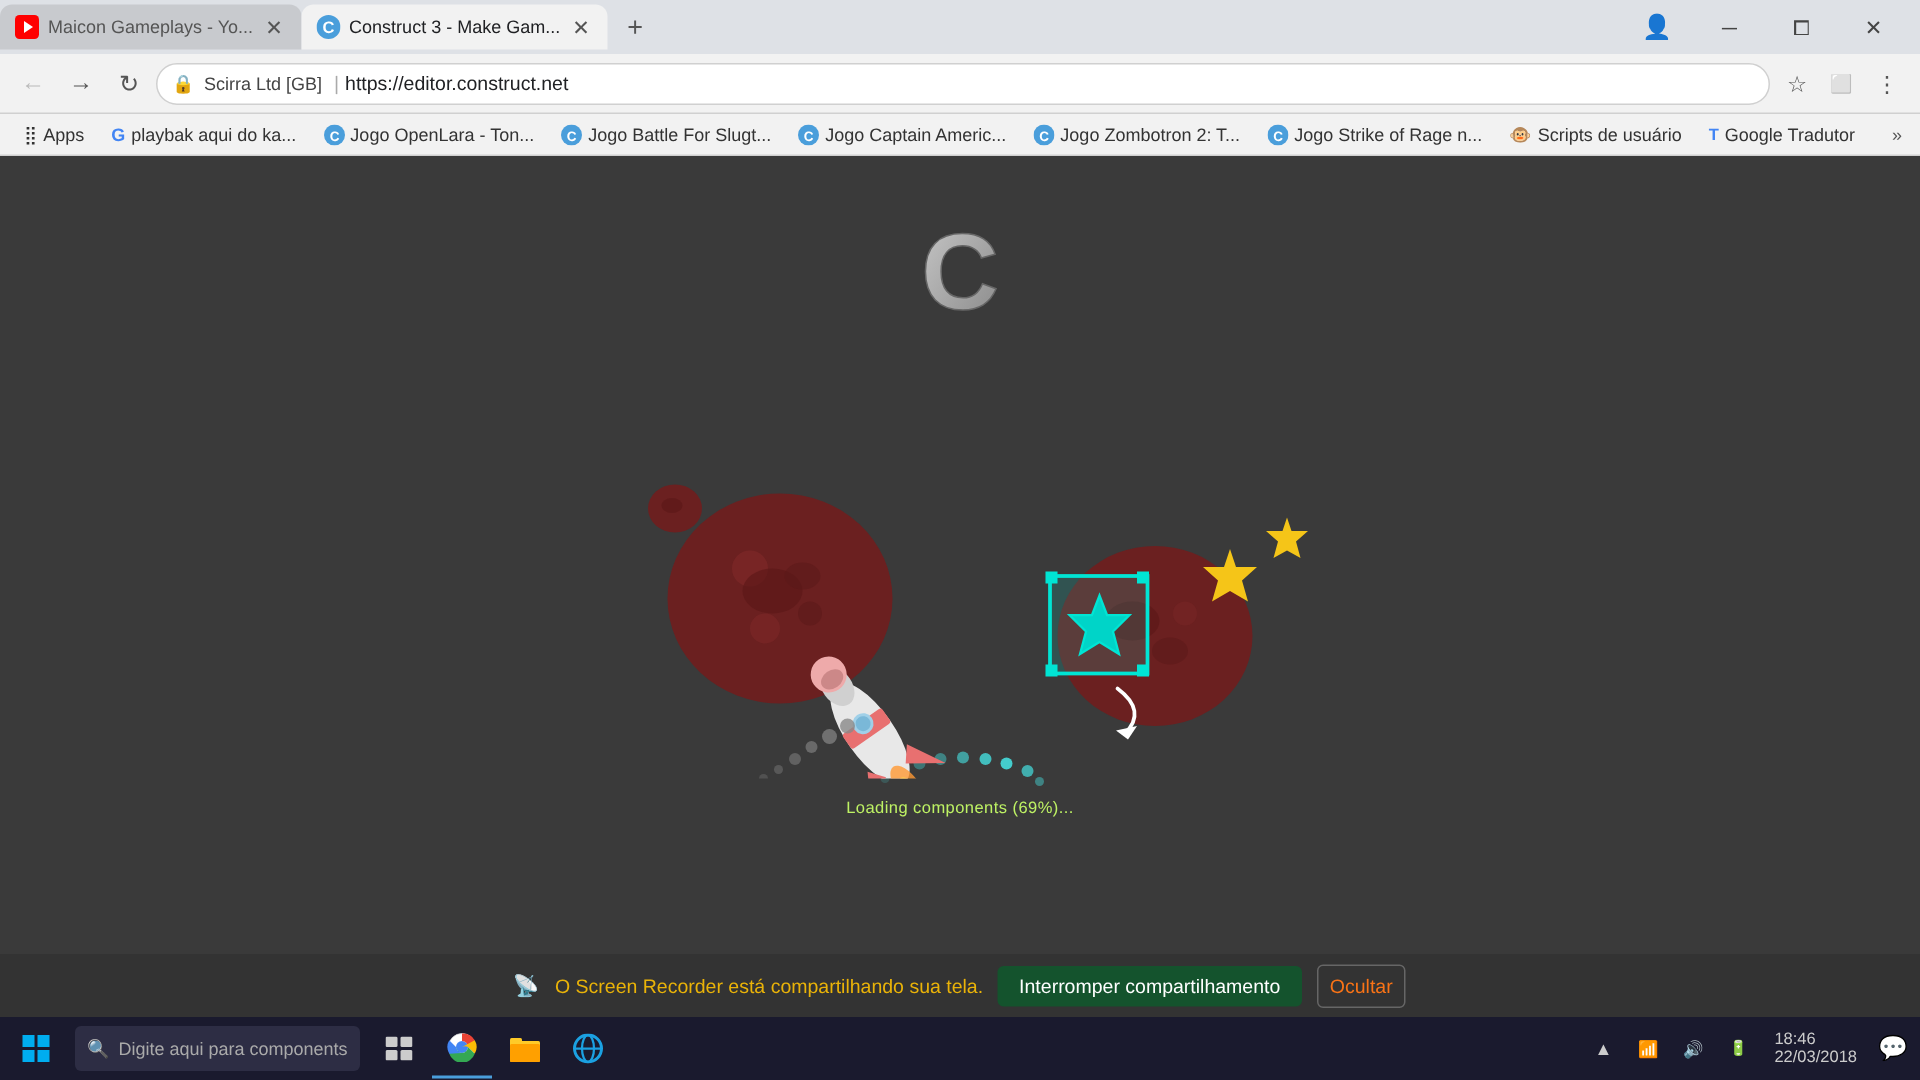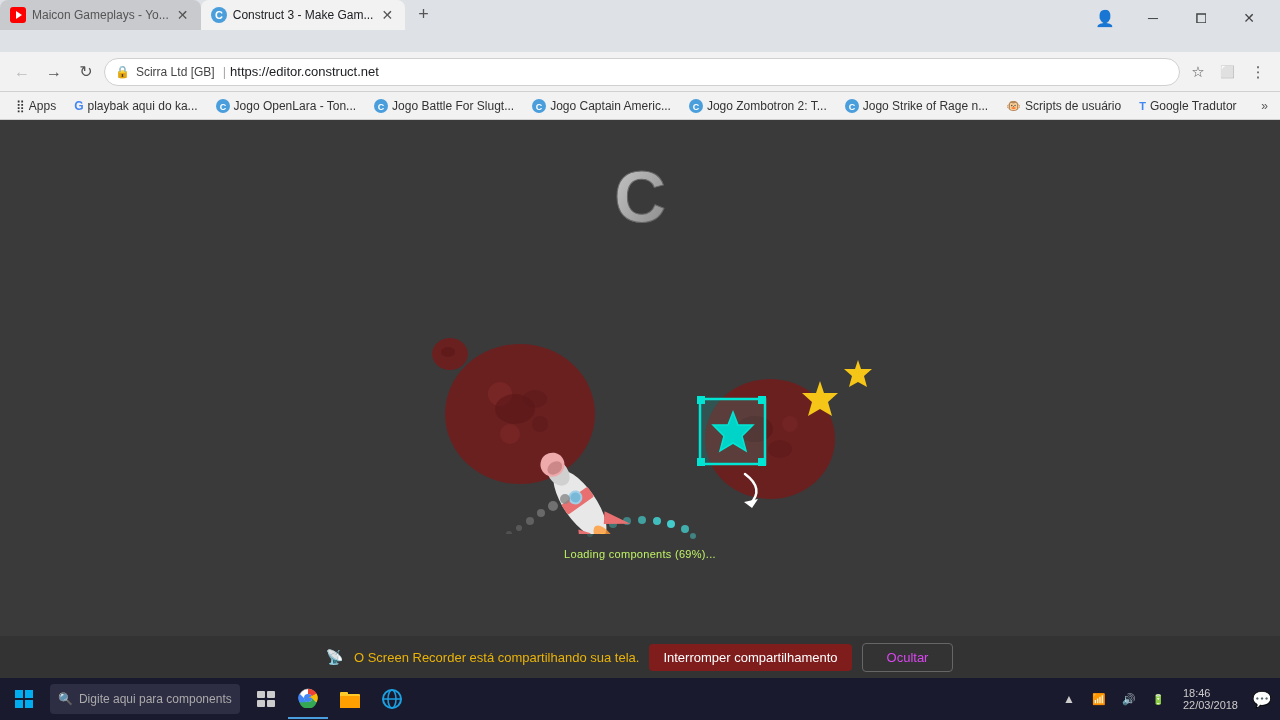--- a/index.html
+++ b/index.html
@@ -2,21 +2,21 @@
 <html><head>
   <meta charset="utf-8">
   <style>
     * { margin: 0; padding: 0; box-sizing: border-box; }
     body { width: 1280px; height: 720px; overflow: hidden; font-family: 'Segoe UI', Arial, sans-serif; background: #f2f2f2; }
 
     
     .browser-frame { width: 1280px; height: 720px; display: flex; flex-direction: column; background: #dee1e6; }
 
     
-    .tab-bar { height: 52px; background: #dee1e6; display: flex; align-items: flex-start; padding: 0 0 0 0; user-select: none; }
+    .tab-bar { height: 36px; background: #dee1e6; display: flex; align-items: center; padding: 0 0 0 0; user-select: none; }
     .tab { display: flex; align-items: center; height: 30px; padding: 0 10px; border-radius: 8px 8px 0 0; font-size: 12px; min-width: 140px; max-width: 220px; position: relative; cursor: pointer; }
     .tab.active { background: #f2f2f2; color: #202124; }
     .tab.inactive { background: #c8cace; color: #555; }
     .tab-favicon { width: 16px; height: 16px; margin-right: 6px; flex-shrink: 0; }
     .tab-title { flex: 1; overflow: hidden; text-overflow: ellipsis; white-space: nowrap; font-size: 12px; }
     .tab-close { width: 16px; height: 16px; display: flex; align-items: center; justify-content: center; border-radius: 50%; margin-left: 6px; color: #555; font-size: 14px; cursor: pointer; flex-shrink: 0; }
     .tab-new { width: 28px; height: 28px; display: flex; align-items: center; justify-content: center; cursor: pointer; font-size: 18px; color: #555; margin-left: 4px; }
 
     
     .window-controls { display: flex; align-items: center; margin-left: auto; padding: 0 8px; gap: 2px; }
@@ -40,22 +40,22 @@
 
     
     .page-content { flex: 1; background: #3a3a3a; display: flex; flex-direction: column; align-items: center; justify-content: flex-start; position: relative; overflow: hidden; }
 
     
     .c3-logo { margin-top: 40px; }
     .c3-logo svg { width: 80px; height: 80px; }
 
     
     .screen-share-bar { height: 42px; background: #333; display: flex; align-items: center; justify-content: center; gap: 10px; padding: 0 16px; }
-    .btn-interrupt { background: #7f1d1d; color: white; border: none; border-radius: 4px; padding: 6px 14px; font-size: 13px; cursor: pointer; white-space: nowrap; }
-    .btn-hide { background: transparent; color: #d946ef; border: 1px solid #666; border-radius: 4px; padding: 6px 24px; font-size: 13px; cursor: pointer; }
+    .btn-interrupt { background: #14532d; color: white; border: none; border-radius: 4px; padding: 6px 14px; font-size: 13px; cursor: pointer; white-space: nowrap; }
+    .btn-hide { background: transparent; color: #f97316; border: 1px solid #666; border-radius: 4px; padding: 6px 8px; font-size: 13px; cursor: pointer; }
 
     
     .taskbar { height: 42px; background: #1a1a2e; display: flex; align-items: center; padding: 0 4px; gap: 2px; }
     .taskbar-start { width: 40px; height: 40px; display: flex; align-items: center; justify-content: center; cursor: pointer; }
     .taskbar-search { display: flex; align-items: center; background: #2d2d44; border-radius: 4px; height: 30px; padding: 0 8px; gap: 6px; cursor: pointer; min-width: 180px; color: #aaa; font-size: 12px; margin-left: 4px; }
     .taskbar-apps { display: flex; align-items: center; gap: 2px; margin-left: 4px; }
     .taskbar-app { width: 40px; height: 40px; display: flex; align-items: center; justify-content: center; cursor: pointer; position: relative; }
     .taskbar-spacer { flex: 1; }
     .taskbar-system { display: flex; align-items: center; gap: 2px; height: 40px; }
     .taskbar-sys-icon { width: 28px; height: 40px; display: flex; align-items: center; justify-content: center; cursor: pointer; color: #ccc; font-size: 12px; }

